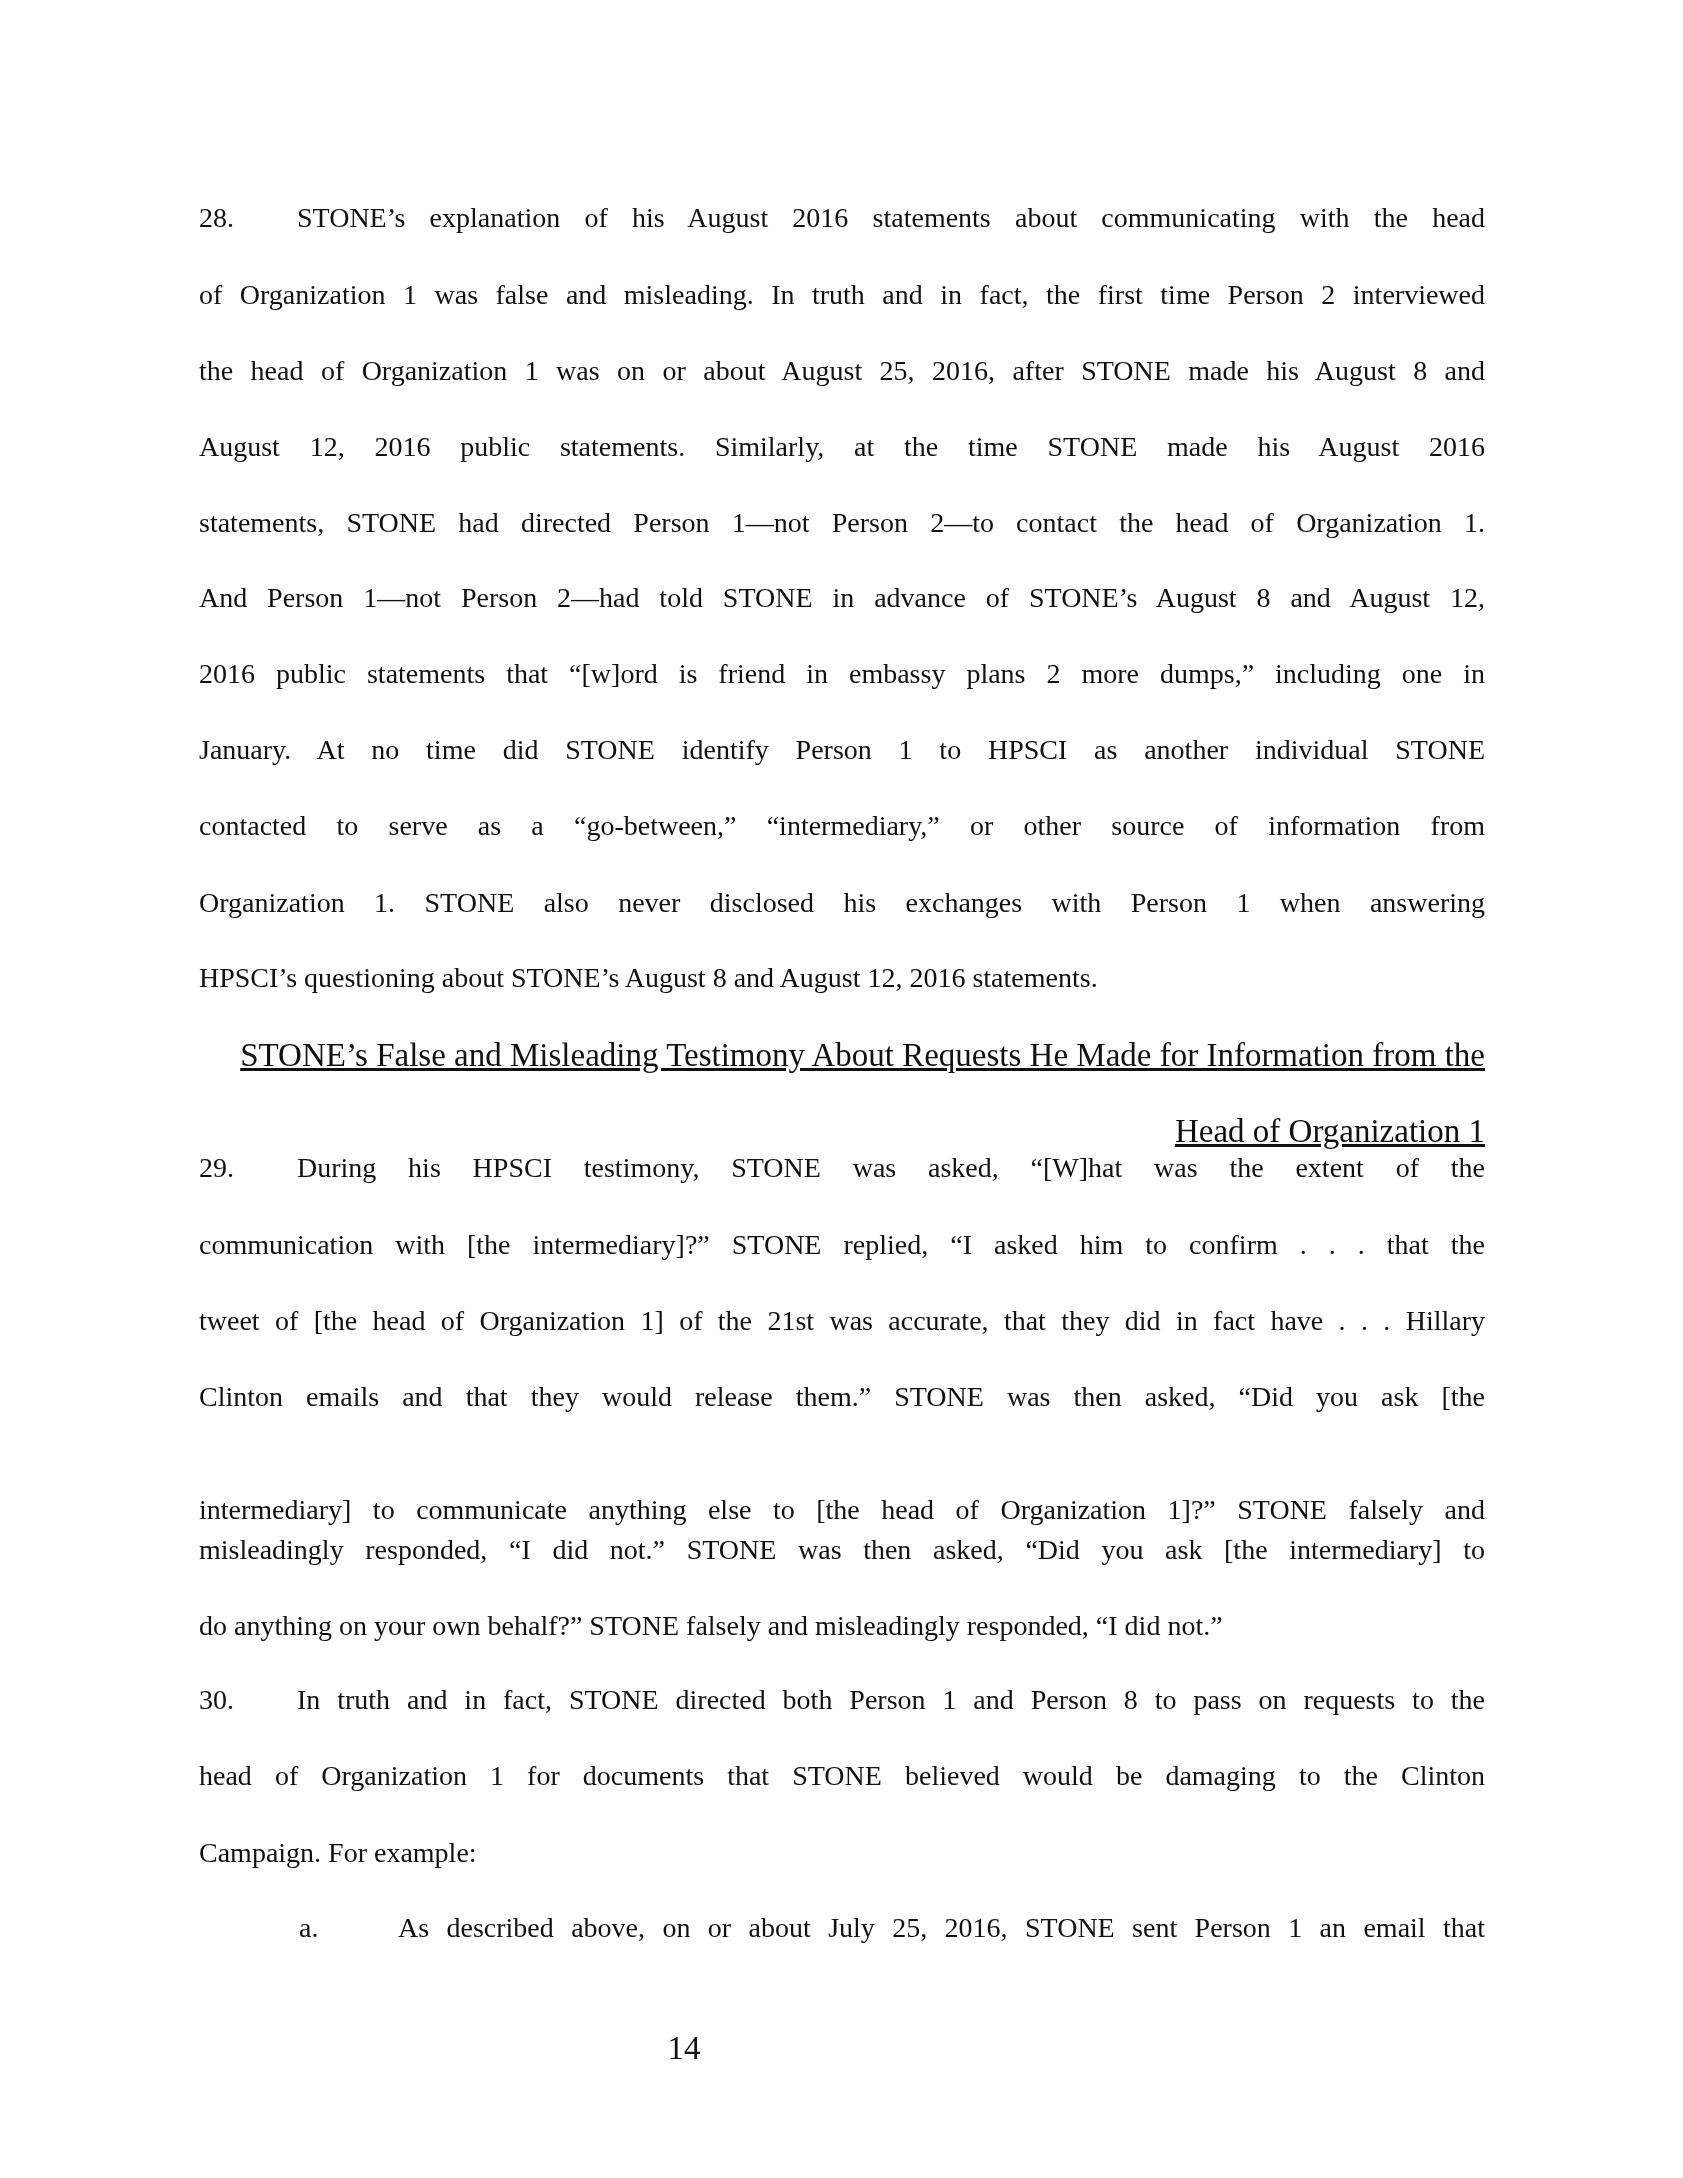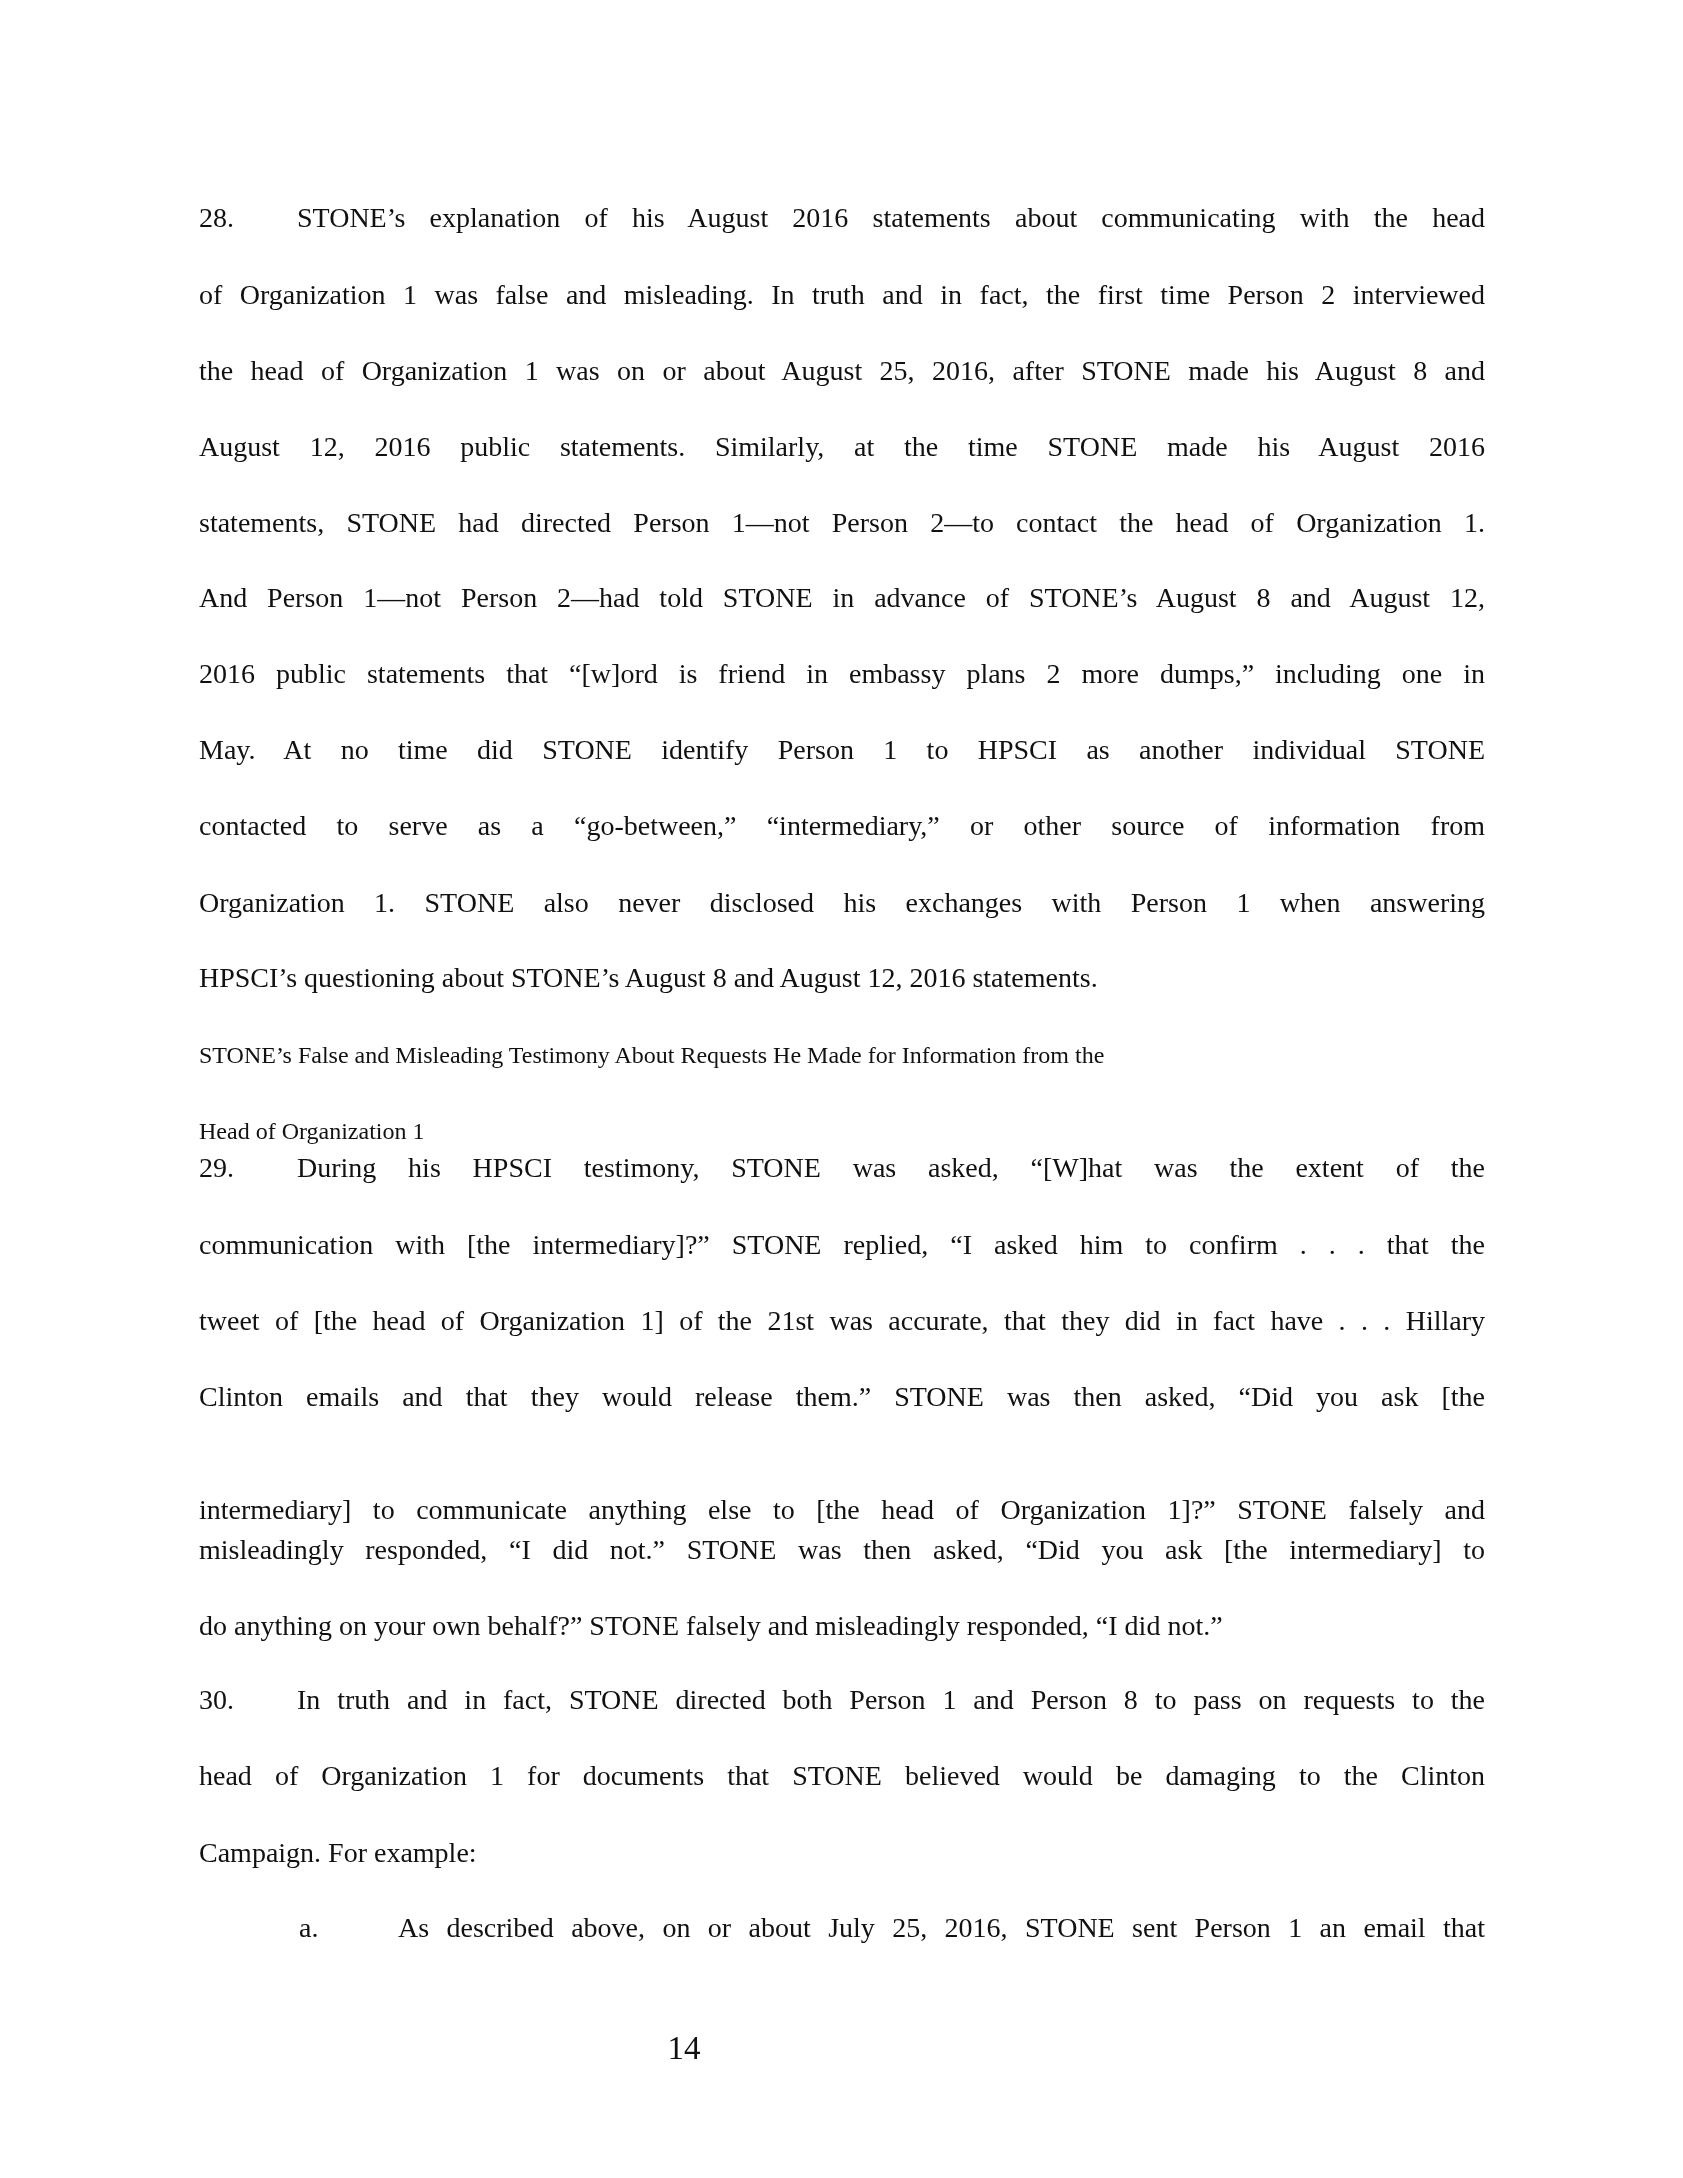--- a/index.html
+++ b/index.html
@@ -4,37 +4,37 @@
 <style>
   html, body { margin: 0; padding: 0; background: #ffffff; }
   body { width: 1683px; height: 2178px; position: relative; overflow: hidden;
          font-family: "Liberation Serif", "DejaVu Serif", serif; color: #111; }
   .line { position: absolute; left: 199px; width: 1286px; font-size: 28px;
           line-height: 40px; white-space: nowrap; }
   .just { text-align: justify; text-align-last: justify; }
   .num { display: inline-block; width: 98px; }
   .sub-label { display: inline-block; width: 99px; }
   .sub-indent { left: 299px; width: 1186px; }
-  .heading { position: absolute; left: 199px; width: 1286px; text-align: left;
-             font-size: 24px; line-height: 38px; }
+  .heading { position: absolute; left: 199px; width: 1286px; text-align: right;
+             font-size: 33px; line-height: 38px; text-decoration: underline; }
   .page-num { position: absolute; left: 0; width: 1368px; top: 2028px; text-align: center;
               font-size: 33px; line-height: 40px; }
 </style>
 </head>
 <body>
 
 <div>
   <div class="line just" style="top:198px"><span class="num">28.</span><span>STONE’s explanation of his August 2016 statements about communicating with the head</span></div>
   <div class="line just" style="top:275px">of Organization 1 was false and misleading.  In truth and in fact, the first time Person 2 interviewed</div>
   <div class="line just" style="top:351px">the head of Organization 1 was on or about August 25, 2016, after STONE made his August 8 and</div>
   <div class="line just" style="top:427px">August 12, 2016 public statements.  Similarly, at the time STONE made his August 2016</div>
   <div class="line just" style="top:503px">statements, STONE had directed Person 1—not Person 2—to contact the head of Organization 1.</div>
   <div class="line just" style="top:578px">And Person 1—not Person 2—had told STONE in advance of STONE’s August 8 and August 12,</div>
   <div class="line just" style="top:654px">2016 public statements that “[w]ord is friend in embassy plans 2 more dumps,” including one in</div>
-  <div class="line just" style="top:730px">May.  At no time did STONE identify Person 1 to HPSCI as another individual STONE</div>
+  <div class="line just" style="top:730px">January.  At no time did STONE identify Person 1 to HPSCI as another individual STONE</div>
   <div class="line just" style="top:806px">contacted to serve as a “go-between,” “intermediary,” or other source of information from</div>
   <div class="line just" style="top:883px">Organization 1.  STONE also never disclosed his exchanges with Person 1 when answering</div>
   <div class="line" style="top:958px">HPSCI’s questioning about STONE’s August 8 and August 12, 2016 statements.</div>
 </div>
 
 <div>
   <div class="heading" style="top:1036px">STONE’s False and Misleading Testimony About Requests He Made for Information from the</div>
   <div class="heading" style="top:1112px">Head of Organization 1</div>
 </div>
 

